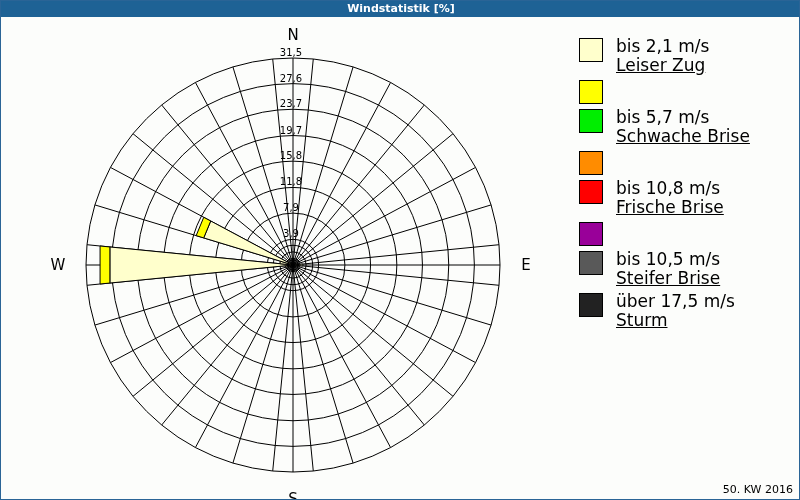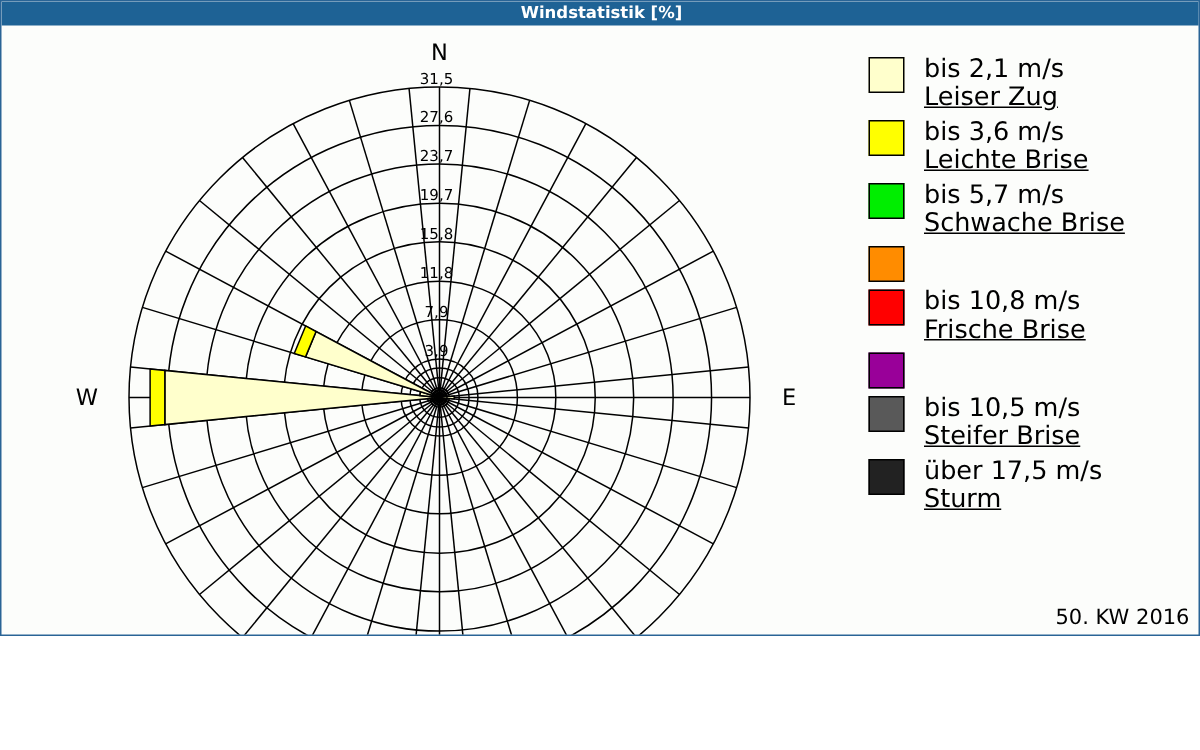--- a/index.html
+++ b/index.html
@@ -3,21 +3,21 @@
 <meta charset="utf-8">
 <style>
   html, body {
     margin: 0;
     padding: 0;
     background: #ffffff;
   }
   #app {
     position: relative;
     width: 800px;
-    height: 424px;
+    height: 500px;
     background: #fcfdfb;
     border: 1px solid #2a6496;
     box-sizing: border-box;
     font-family: "DejaVu Sans", sans-serif;
     overflow: hidden;
   }
   #titlebar {
     position: absolute;
     left: 0; top: 0;
     width: 800px;
@@ -66,21 +66,21 @@
     color: #000000;
     font-family: "DejaVu Sans", sans-serif;
     white-space: nowrap;
   }
   .legend-text .l2 { display: block; text-decoration: underline; }
 
   #footer {
     position: absolute;
     right: 6px;
     bottom: 3px;
-    font-size: 14px;
+    font-size: 11px;
     color: #000000;
     font-family: "DejaVu Sans", sans-serif;
   }
   .compass-label {
     font-size: 15px;
     fill: #000000;
     font-family: "DejaVu Sans", sans-serif;
   }
   .tick-label {
     font-size: 10px;
@@ -192,21 +192,20 @@
       </svg>
   </div>
 
   <div id="legend">
       <div class="legend-row">
         <div class="swatch" style="background: rgb(255, 255, 204);"></div>
         <div class="legend-text"><span>bis 2,1 m/s</span><span class="l2">Leiser Zug</span></div>
       </div>
       <div class="legend-row">
         <div class="swatch" style="background: rgb(255, 255, 0);"></div>
-        <div class="legend-text"><span>bis 3,6 m/s</span><span class="l2">Leichte Brise</span></div>
       </div>
       <div class="legend-row">
         <div class="swatch" style="background: rgb(0, 238, 0);"></div>
         <div class="legend-text"><span>bis 5,7 m/s</span><span class="l2">Schwache Brise</span></div>
       </div>
       <div class="legend-row">
         <div class="swatch" style="background: rgb(255, 140, 0);"></div>
       </div>
       <div class="legend-row">
         <div class="swatch" style="background: rgb(255, 0, 0);"></div>

